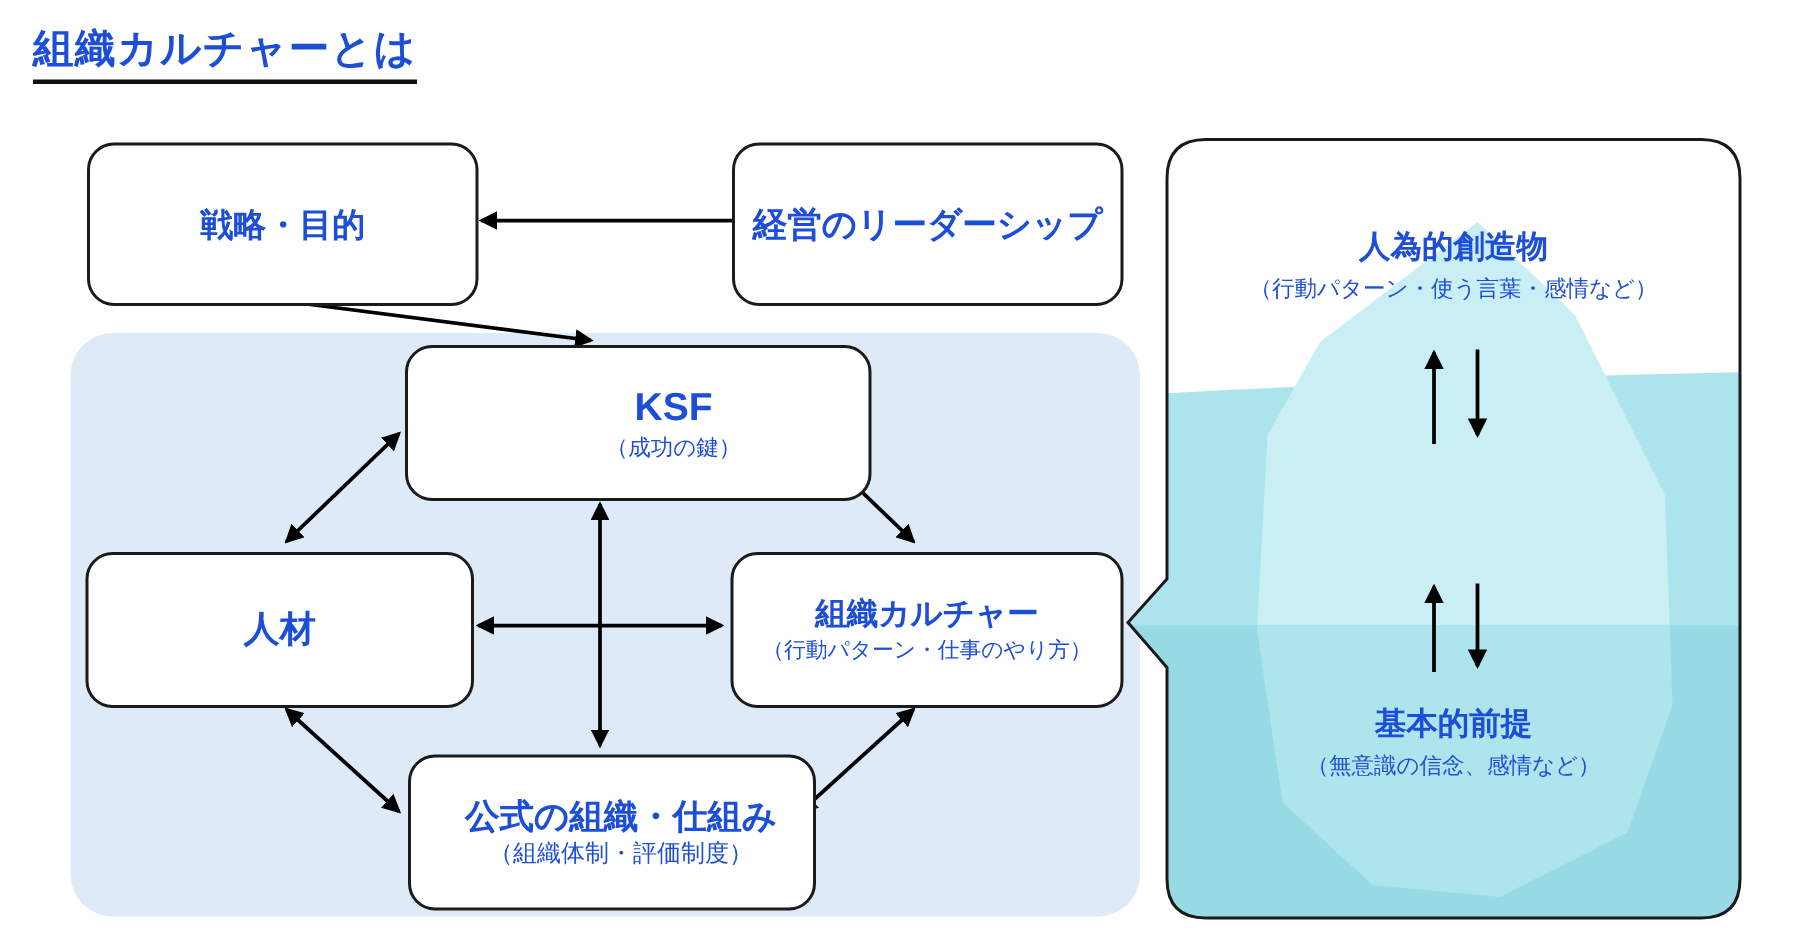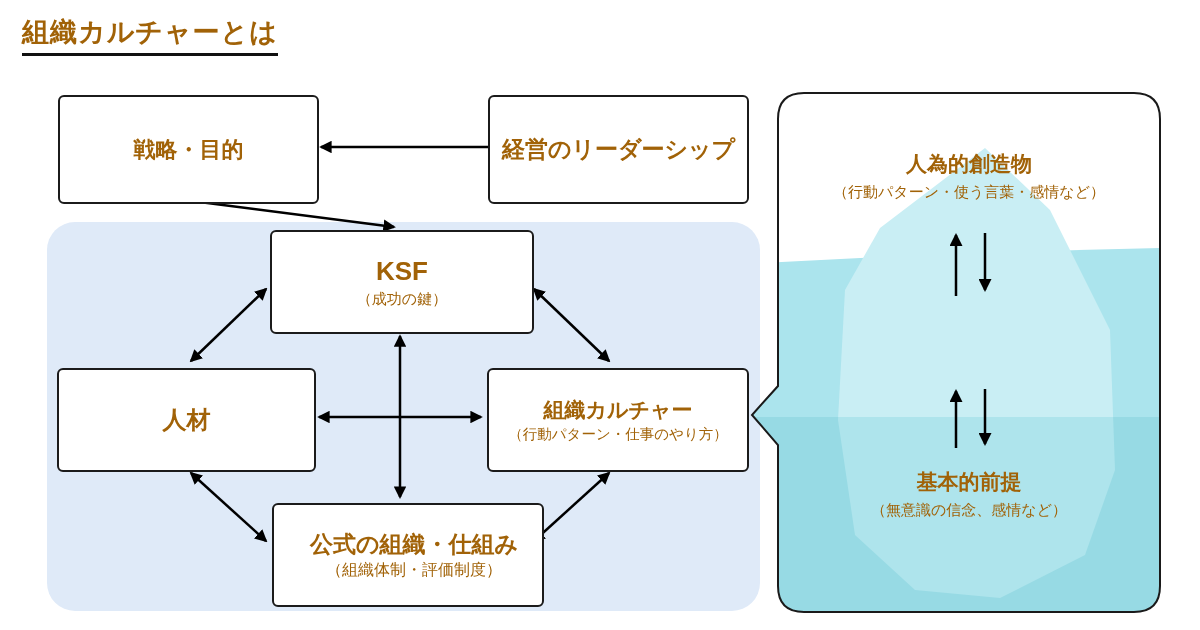--- a/index.html
+++ b/index.html
@@ -1,28 +1,28 @@
 <!DOCTYPE html>
 <html><head>
 <meta charset="utf-8">
 <style>
   html,body{margin:0;padding:0;}
   .stage{position:relative;width:1200px;height:630px;background:#ffffff;overflow:hidden;
-         font-family:"Liberation Sans","DejaVu Sans",sans-serif;color:#a16207;}
+         font-family:"Liberation Sans","DejaVu Sans",sans-serif;color:#1d4ed8;}
   .abs{position:absolute;}
   .title{left:22px;top:14px;font-size:27px;font-weight:bold;letter-spacing:1px;
          border-bottom:3px solid #111;padding-bottom:3px;}
-  .node{background:#fff;border:2px solid #1b1b1b;border-radius:6px;
+  .node{background:#fff;border:2px solid #1b1b1b;border-radius:18px;
         display:flex;flex-direction:column;align-items:center;justify-content:center;
         text-align:center;line-height:1.25;}
   .node .lbl{font-weight:bold;}
   .node .sub{font-weight:normal;}
   .b-strategy{left:58px;top:95px;width:257px;height:105px;}
   .b-leadership{left:488px;top:95px;width:257px;height:105px;}
-  .b-ksf{left:270px;top:230px;width:260px;height:100px;}
+  .b-ksf{left:270px;top:230px;width:260px;height:100px;padding-left:47px;}
   .b-talent{left:57px;top:368px;width:255px;height:100px;}
   .b-culture{left:487px;top:368px;width:258px;height:100px;}
   .b-formal{left:272px;top:503px;width:256px;height:100px;padding-left:12px;}
   .fs22{font-size:22px;} .fs26{font-size:26px;} .fs24{font-size:24px;}
   .fs21{font-size:21px;} .fs23{font-size:23px;}
   .sub15{font-size:15px;margin-top:2px;} .sub16{font-size:16px;margin-top:2px;}
   .ice-text{left:760px;width:418px;text-align:center;}
   .ice-h{font-size:21px;font-weight:bold;}
   .ice-s{font-size:15px;margin-top:5px;}
   svg{display:block;}

